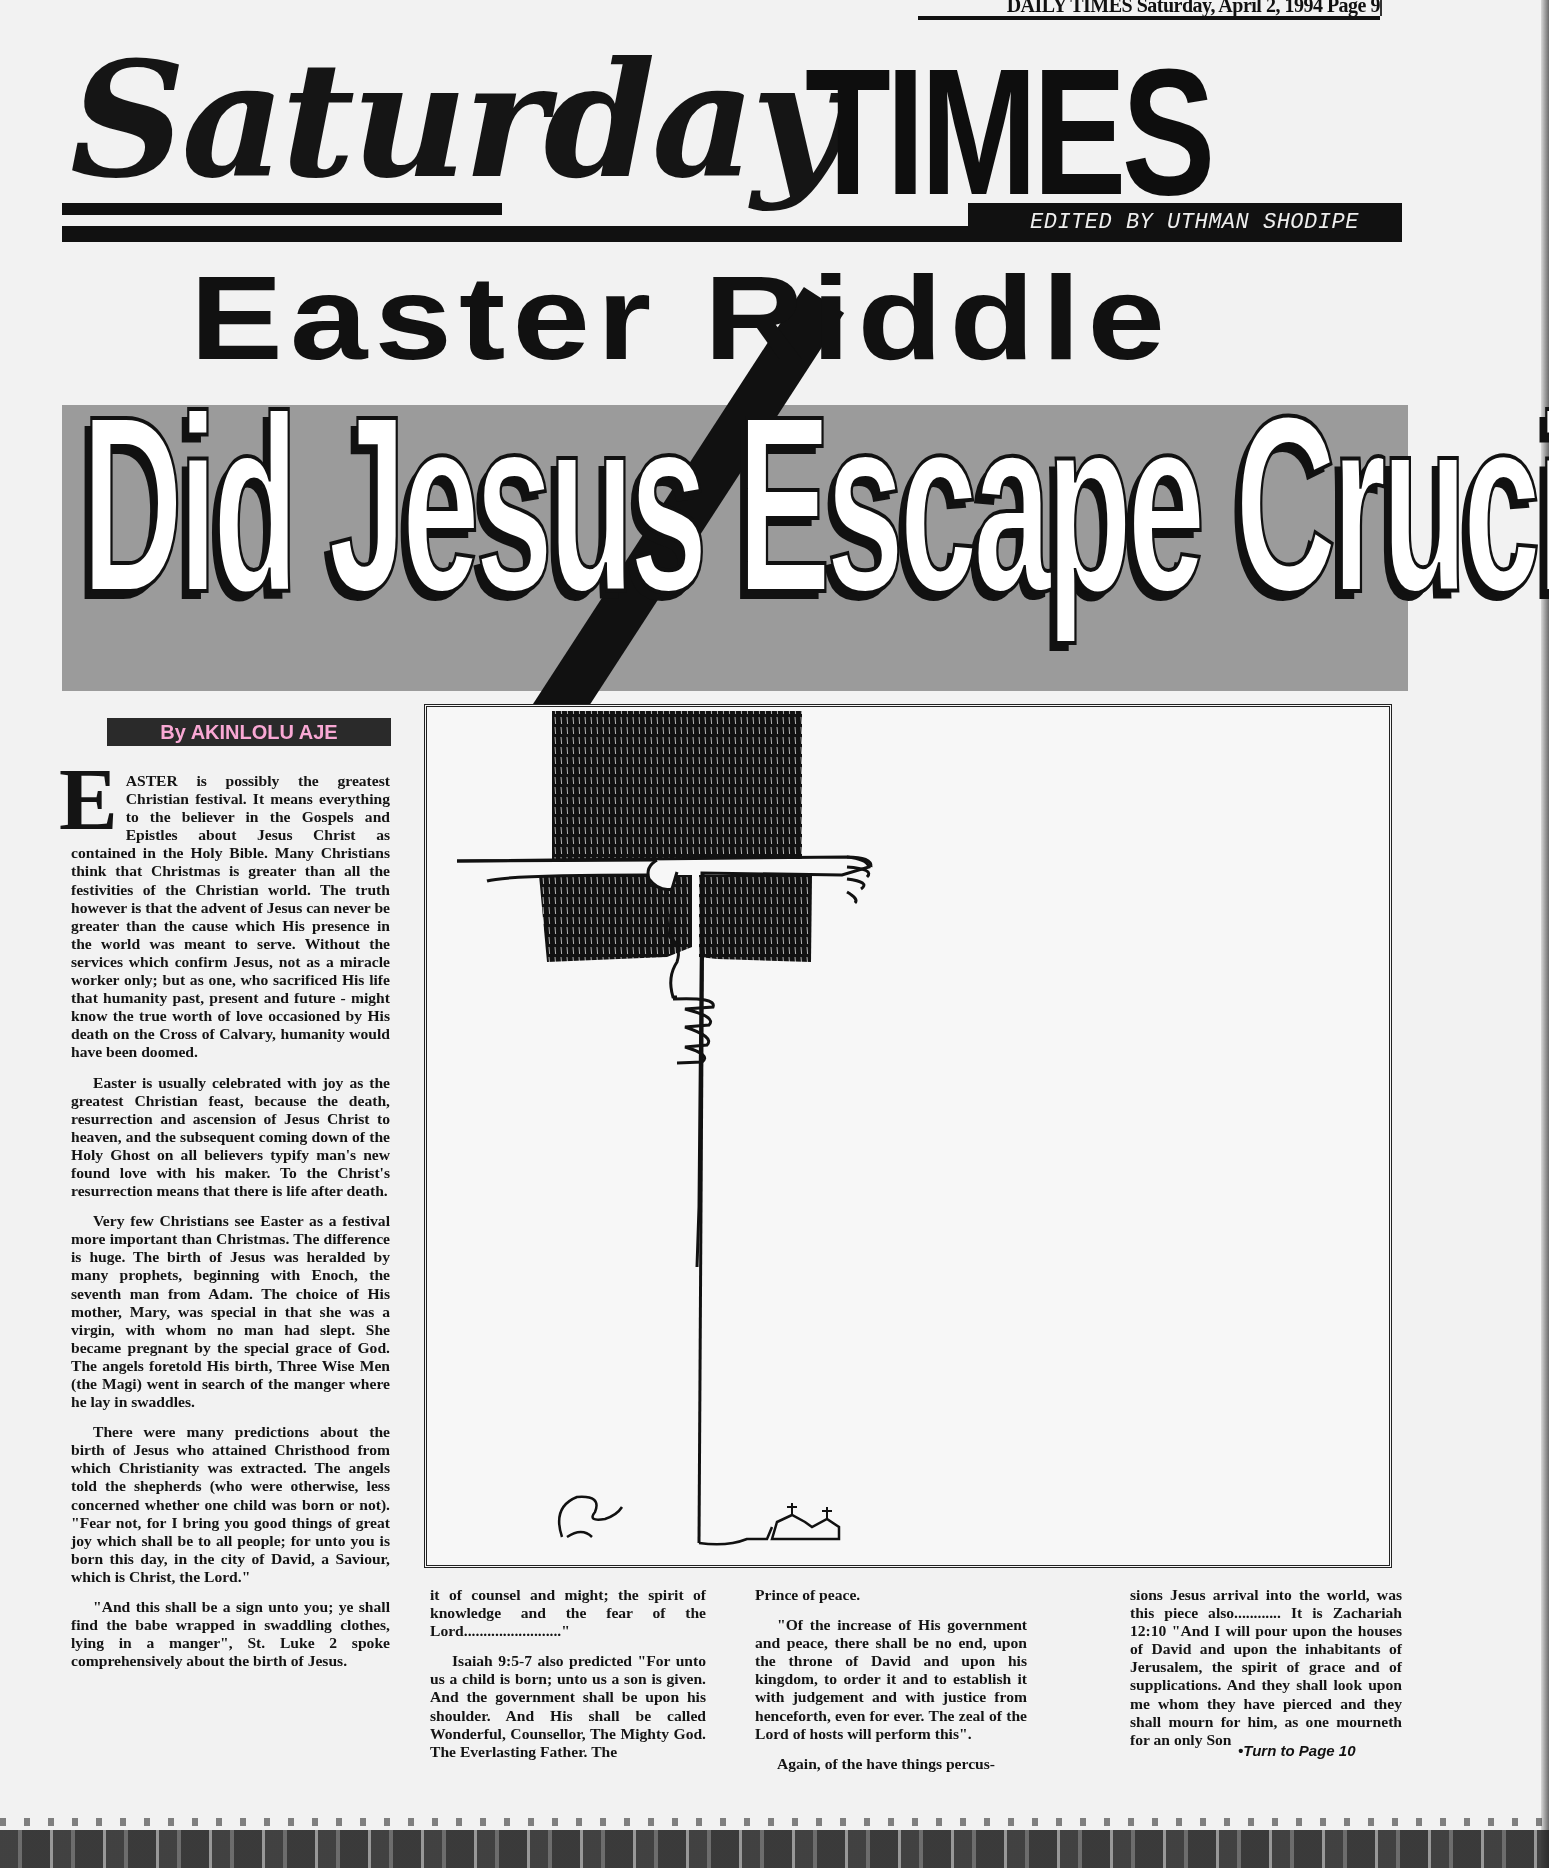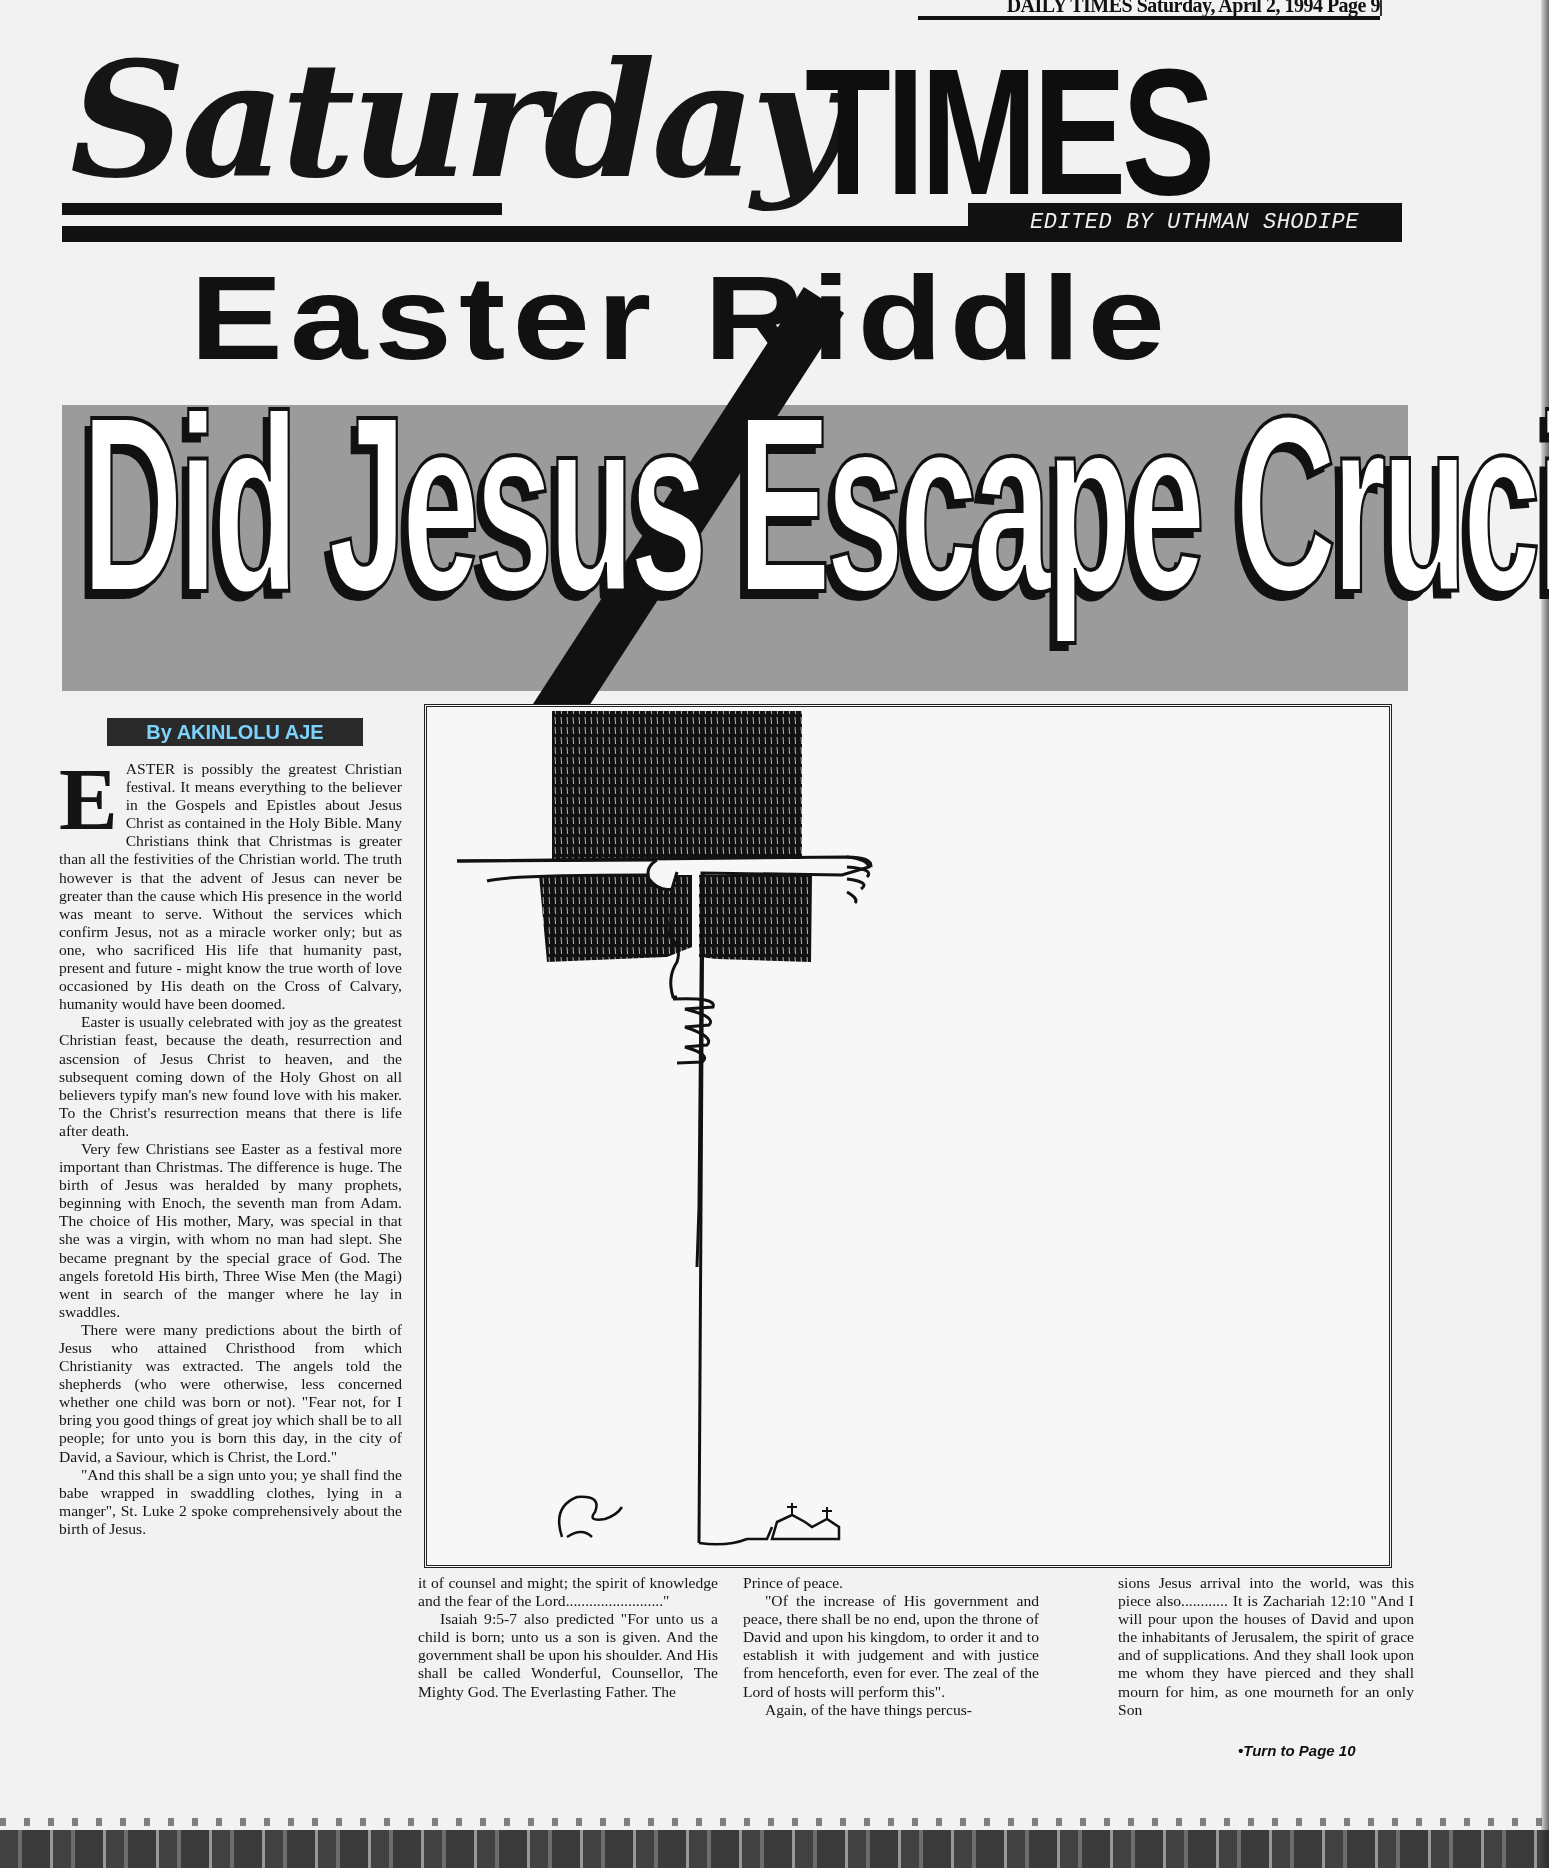--- a/index.html
+++ b/index.html
@@ -61,31 +61,31 @@
     font-family: "Liberation Sans", sans-serif; font-weight: bold;
     font-size: 250px; line-height: 250px; letter-spacing: -8px; white-space: nowrap;
     color: #fff;
     -webkit-text-stroke: 4px #111;
     text-shadow: -12px 8px 0 #111;
     transform: scaleX(0.56); transform-origin: left top;
   }
 
   
   .byline {
-    position: absolute; left: 107px; top: 718px; width: 256px; height: 28px;
-    background: #2a2a2a; color: #7dd3fc; text-align: center;
+    position: absolute; left: 107px; top: 718px; width: 284px; height: 28px;
+    background: #2a2a2a; color: #f9a8d4; text-align: center;
     font-family: "Liberation Sans", sans-serif; font-weight: bold; font-size: 20px; line-height: 28px;
   }
 
   
   .col {
     position: absolute; font-size: 15.6px; line-height: 18.1px; text-align: justify;
     hyphens: manual; color: #141414;
   }
-  .col p { margin: 0; text-indent: 22px; }
+  .col p { margin: 12px; text-indent: 22px; font-weight: bold; }
   .col p.noindent { text-indent: 0; }
   .col1 { left: 59px; top: 760px; width: 343px; }
   .col2 { left: 418px; top: 1574px; width: 300px; }
   .col3 { left: 743px; top: 1574px; width: 296px; }
   .col4 { left: 1118px; top: 1574px; width: 296px; }
   .dropcap {
     float: left; font-size: 88px; line-height: 72px; margin: 4px 8px 0 0;
     font-family: "Liberation Serif", serif; font-weight: bold;
   }
   .turn-to {

